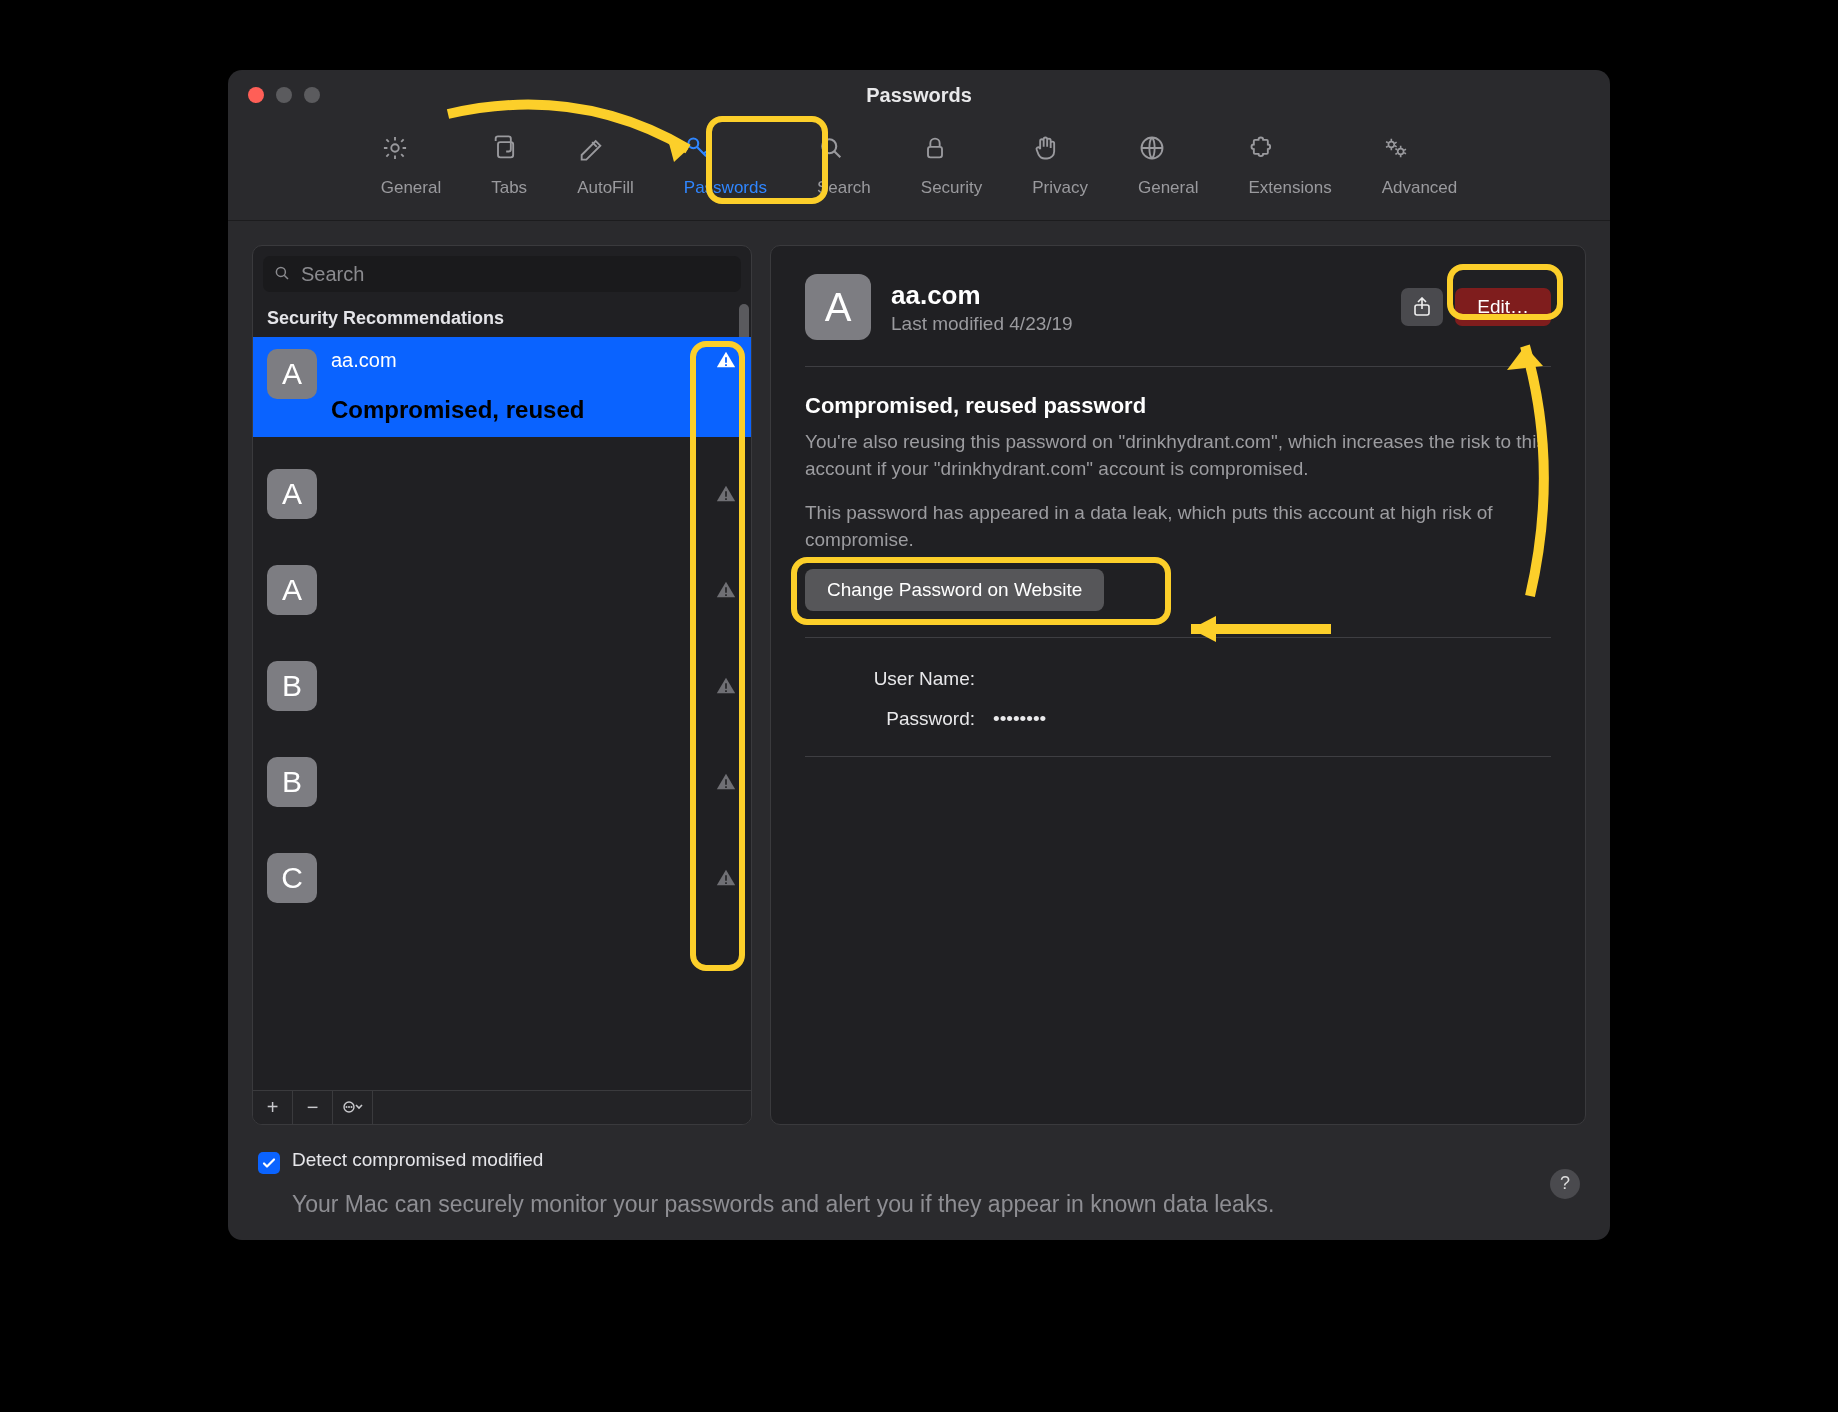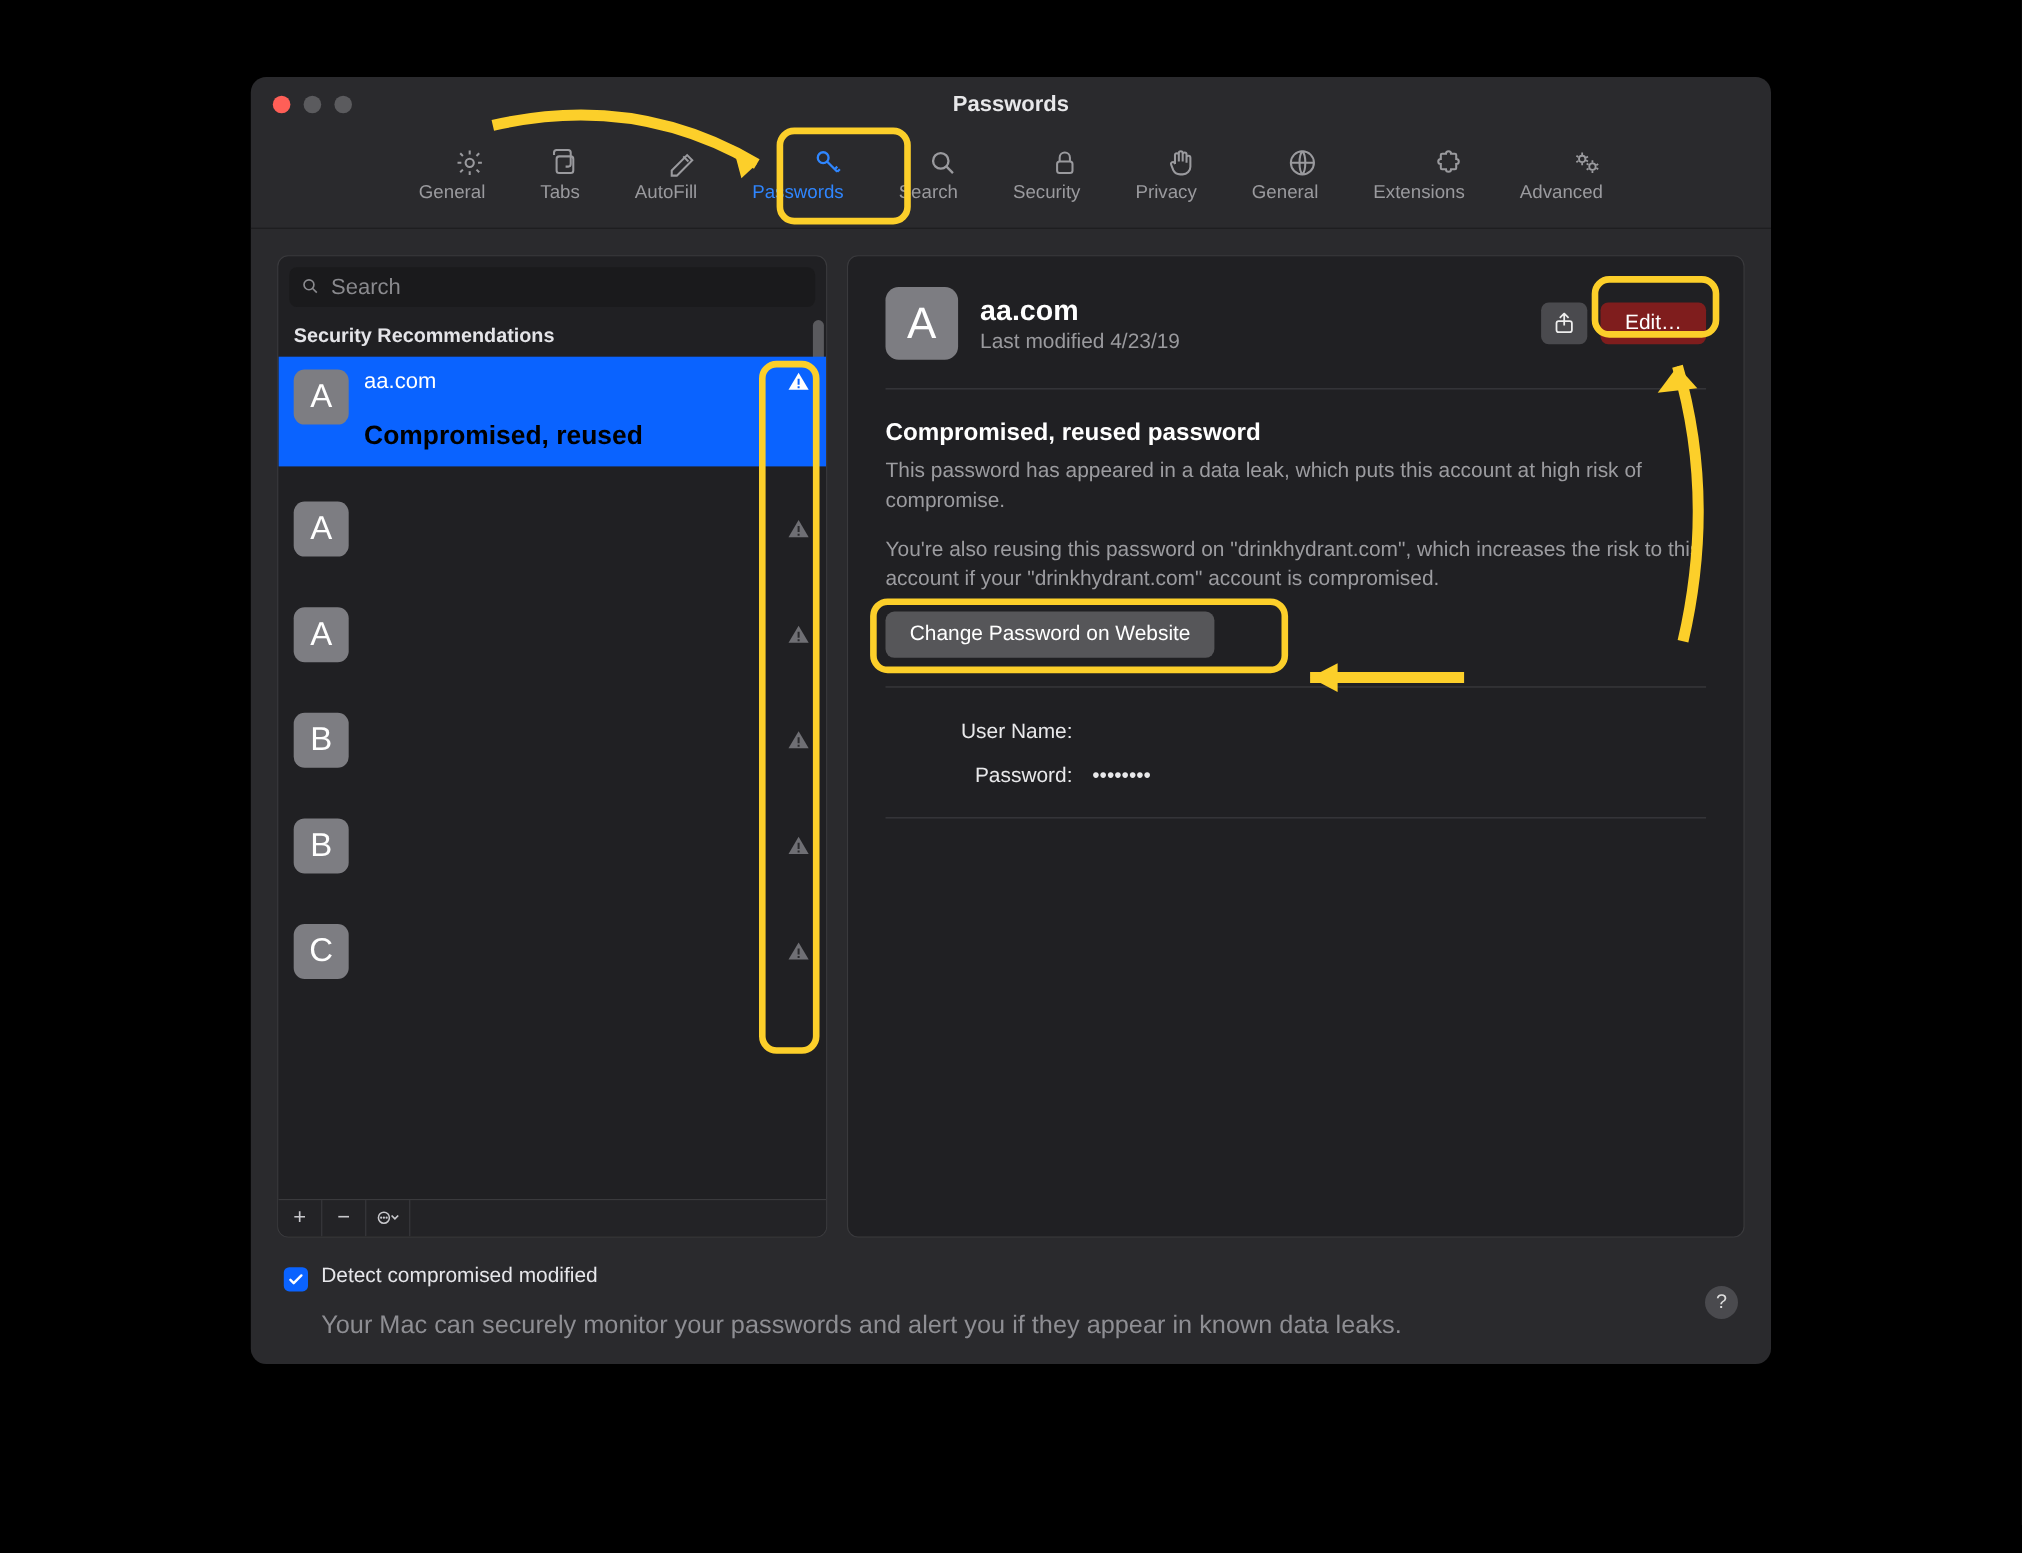--- a/index.html
+++ b/index.html
@@ -42,22 +42,22 @@
     pointer-events: none;
   }
   
   .toolbar {
     display: flex; justify-content: center; gap: 30px;
     padding: 8px 0 16px 0;
     border-bottom: 1px solid #1c1c1e;
     position: relative;
   }
   .toolbar-item {
-    display: flex; flex-direction: column; align-items: flex-end;
-    gap: 3px; cursor: pointer;
+    display: flex; flex-direction: column; align-items: flex-start;
+    gap: 16px; cursor: pointer;
     color: #9a9a9e; font-size: 17px;
     padding: 6px 10px;
     border-radius: 8px;
   }
   .toolbar-item.active { color: #2f86ff; }
   .toolbar-icon { width: 28px; height: 28px; display:flex; align-items:center; justify-content:center; }
   .toolbar-icon svg { width: 28px; height: 28px; }
   .highlight-box {
     position: absolute;
     border: 6px solid #fccf2a;
@@ -453,22 +453,22 @@
       <div class="arrow" style="right:20px; top:80px;">
         <svg width="80" height="280">
             <path d="M45 270 Q 75 140 40 20" stroke="#fccf2a" stroke-width="10" fill="none"></path>
             <polygon points="40,20 22,44 58,40" fill="#fccf2a"></polygon>
           </svg>
       </div>
 
       <hr class="sep">
 
       <div class="warn-heading">Compromised, reused password</div>
+      <div class="warn-text">You're also reusing this password on "drinkhydrant.com", which increases the risk to this account if your "drinkhydrant.com" account is compromised.</div>
       <div class="warn-text">This password has appeared in a data leak, which puts this account at high risk of compromise.</div>
-      <div class="warn-text">You're also reusing this password on "drinkhydrant.com", which increases the risk to this account if your "drinkhydrant.com" account is compromised.</div>
 
       <div style="position:relative; display:inline-block;">
         <div class="change-btn">
           <span>Change Password on Website</span>
         </div>
         
         <div class="highlight-box" style="left:-14px; top:4px; width:380px; height:68px;"></div>
       </div>
 
       <div class="arrow" style="left:390px; top:358px;">

